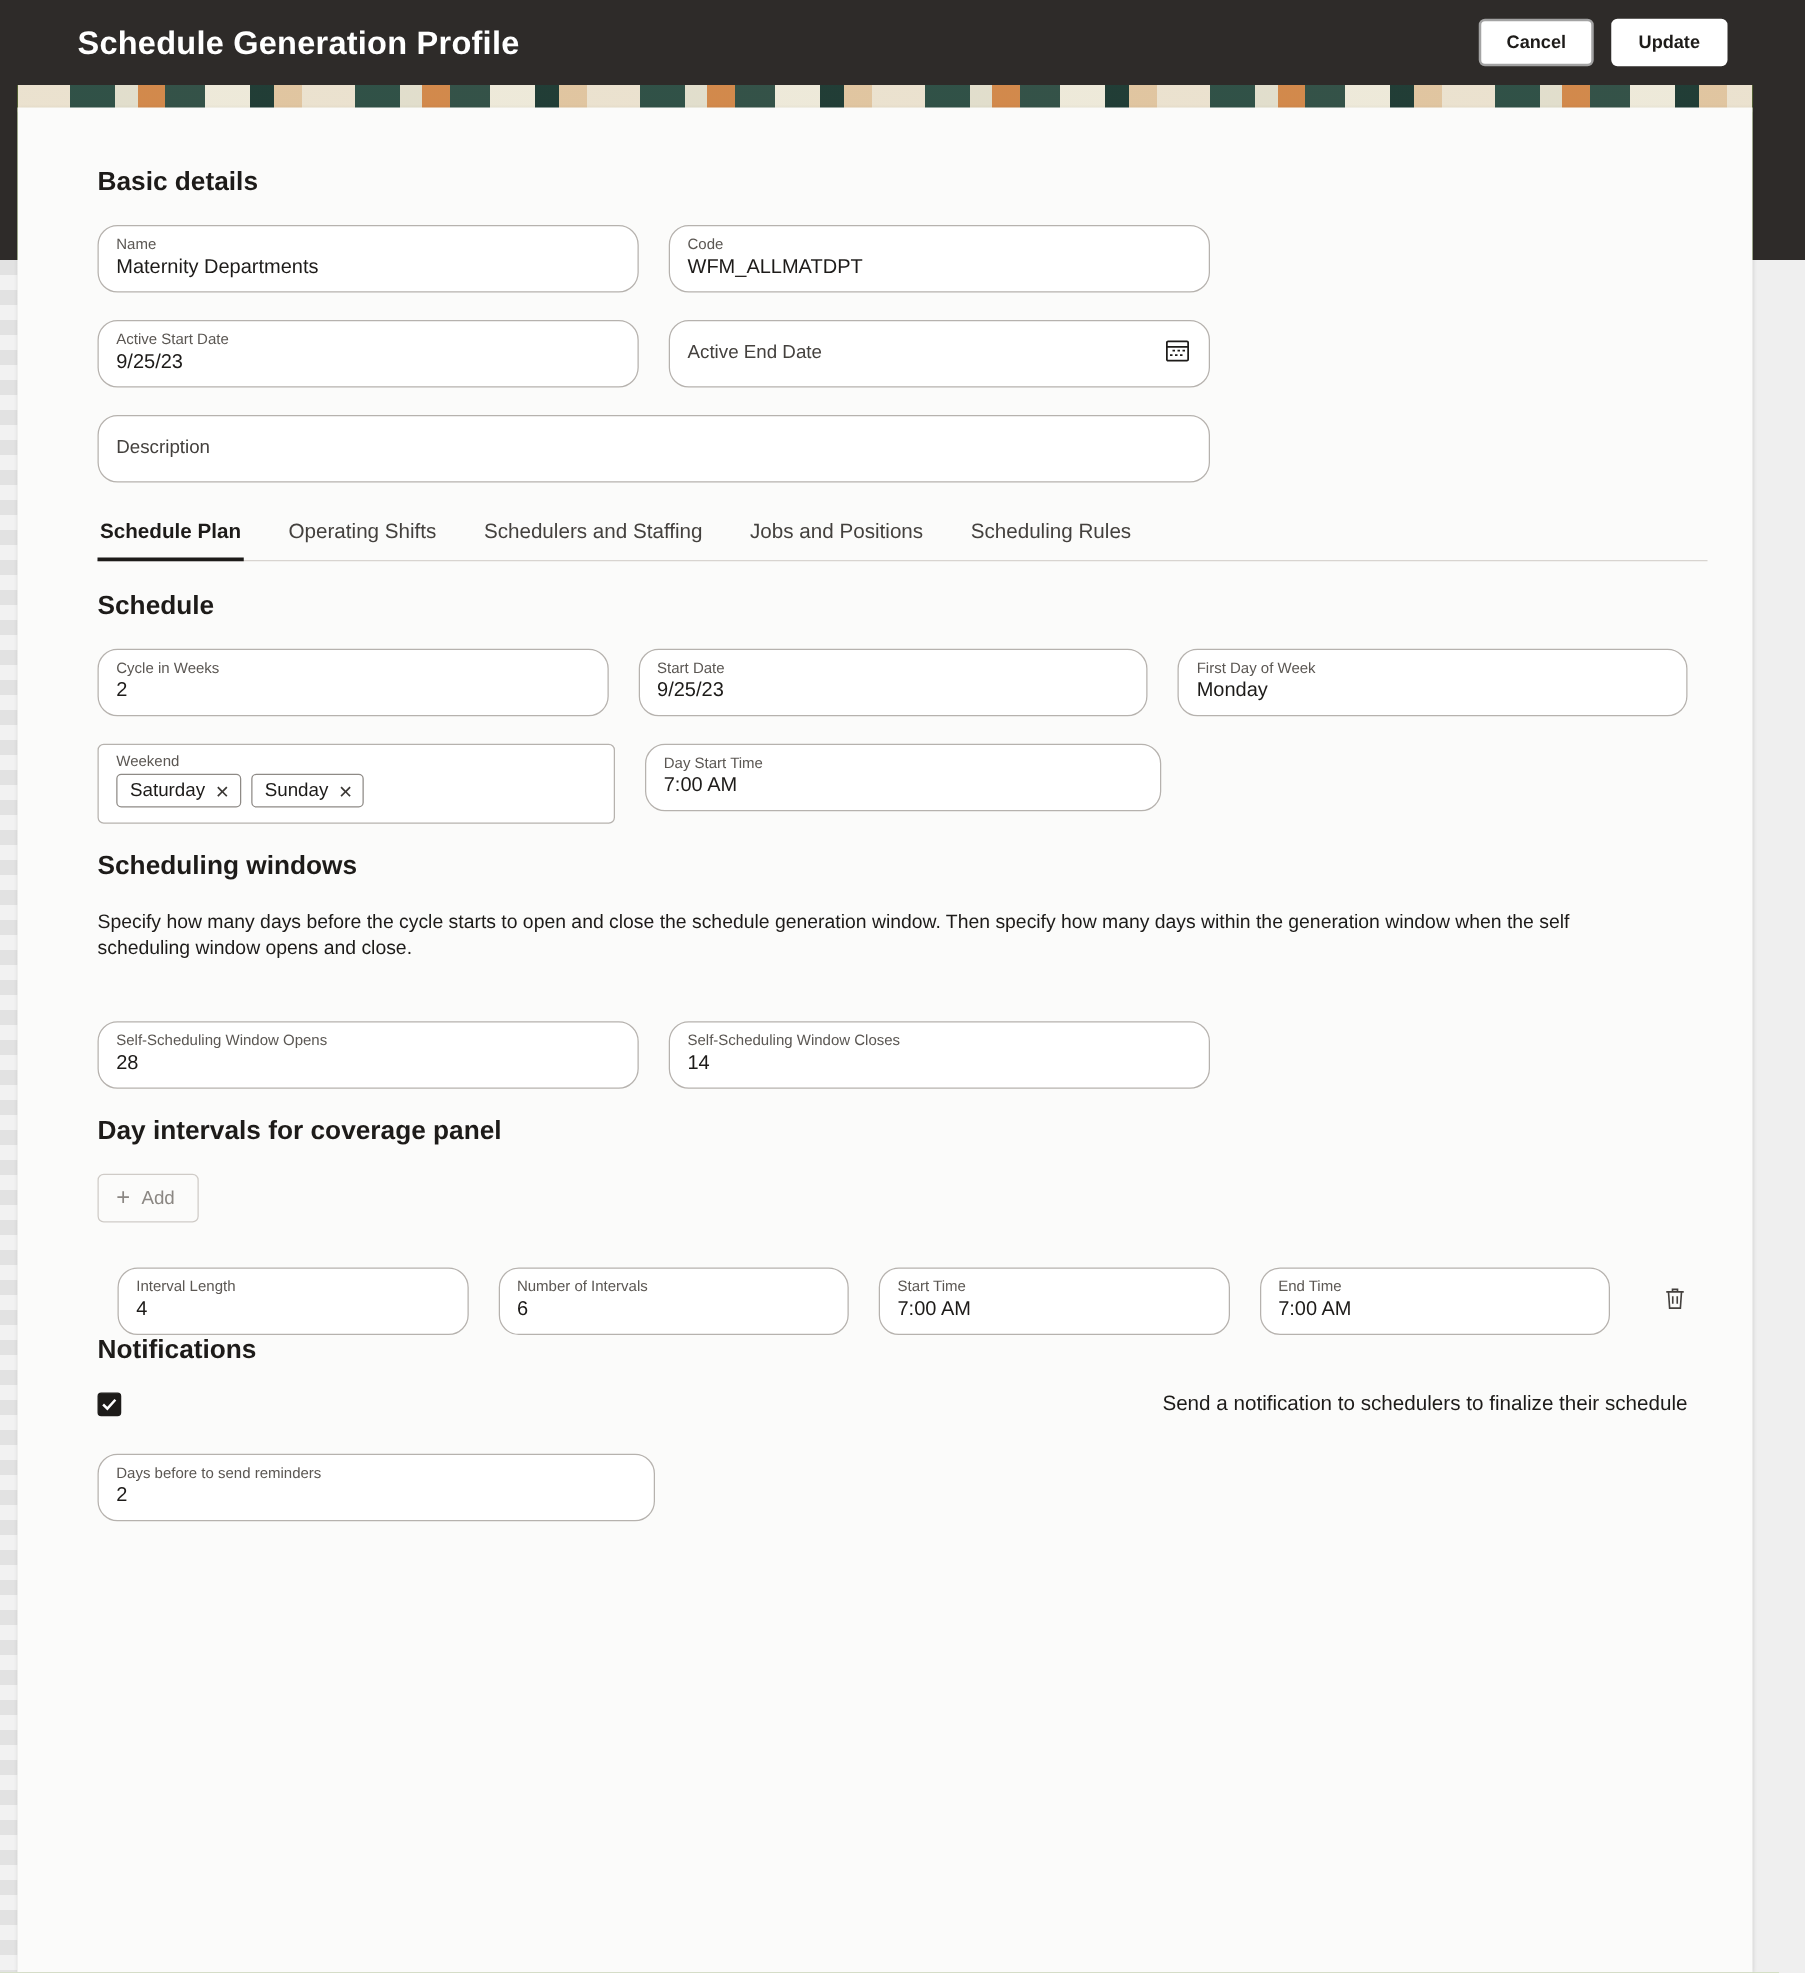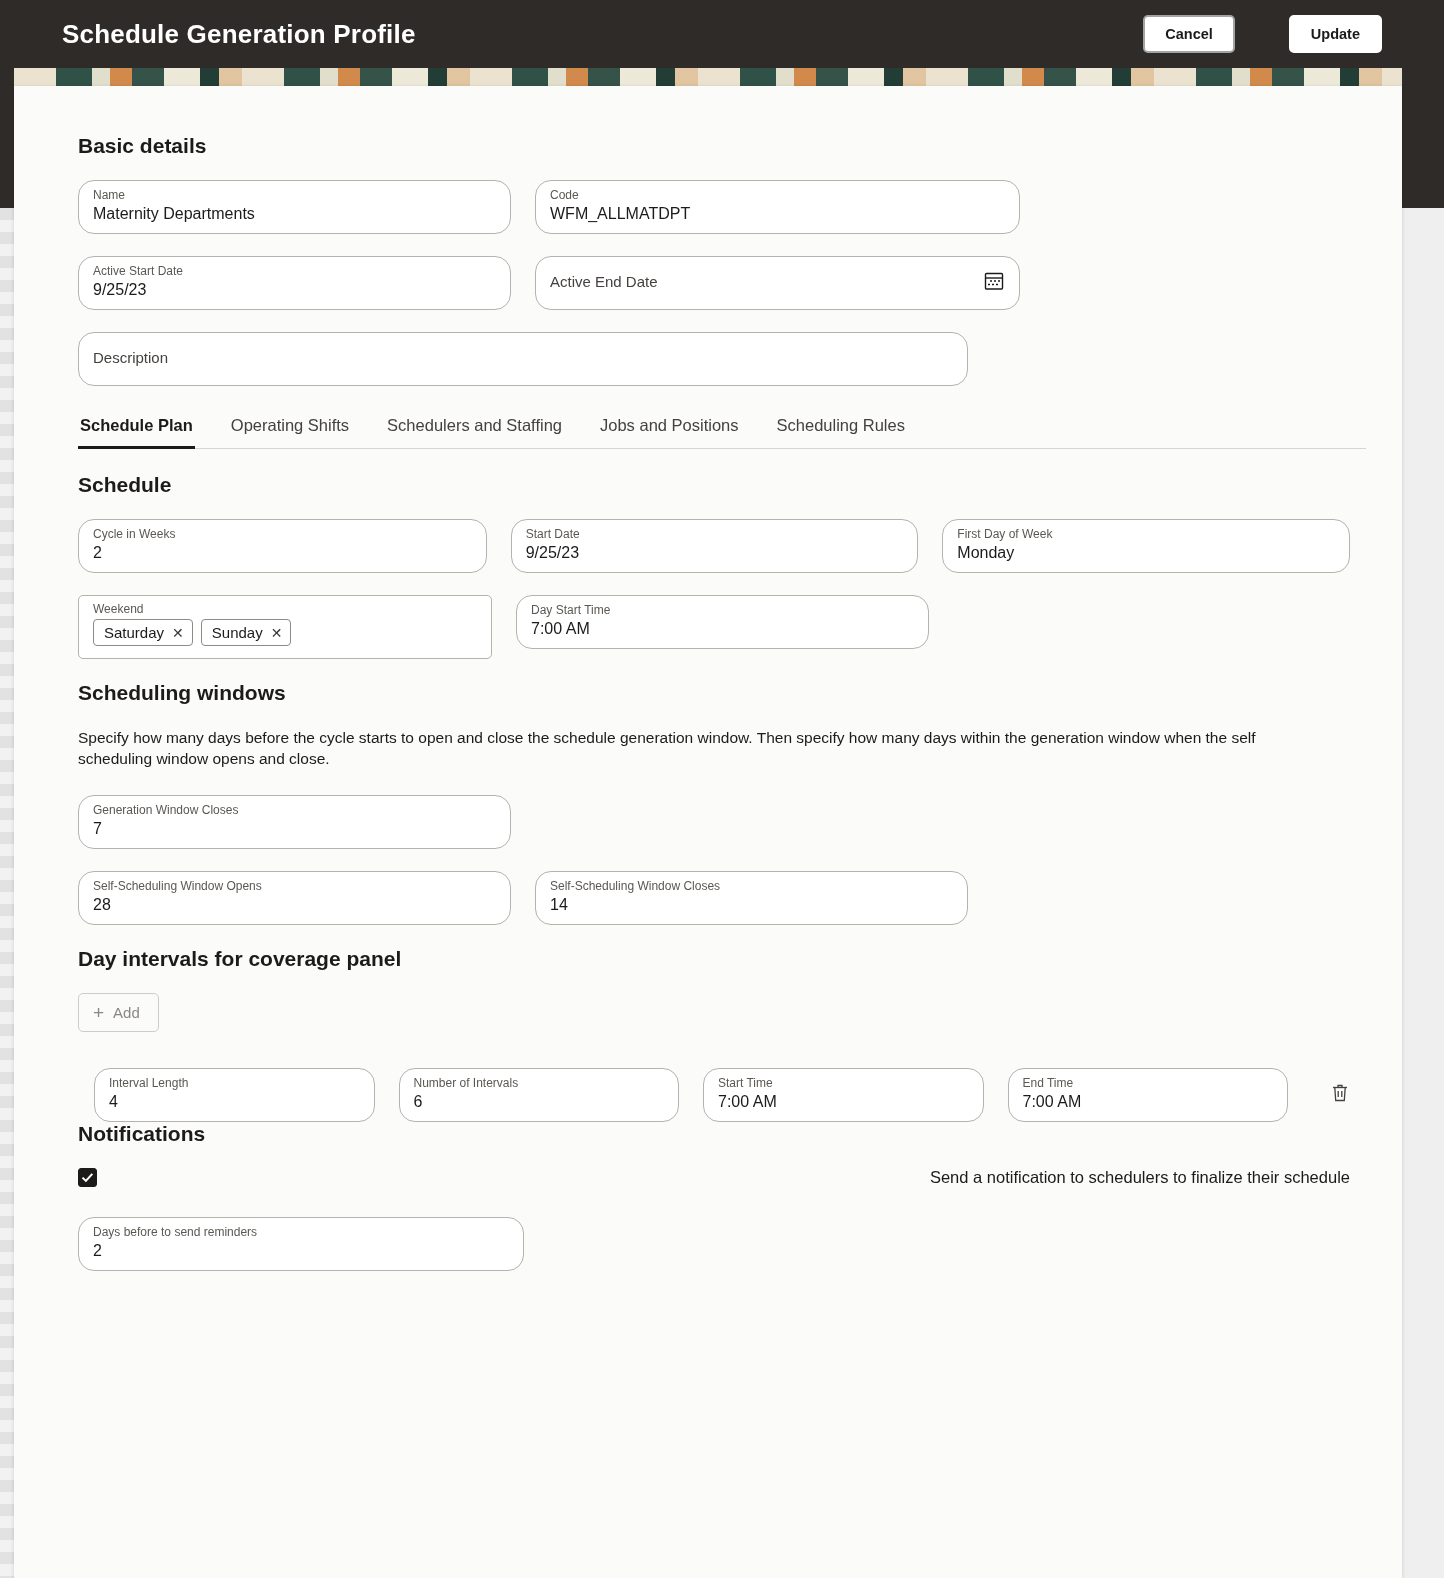--- a/index.html
+++ b/index.html
@@ -44,21 +44,21 @@
     border: 2px solid #a3a3a3;
     background: #ffffff;
     color: #1d1b19;
     font-size: 14.5px;
     font-weight: bold;
     border-radius: 5px;
     padding: 9px 20px;
     cursor: pointer;
     font-family: "Liberation Sans", sans-serif;
   }
-  .btn-update { border-color: #ffffff; margin-left: 40px; }
+  .btn-update { border-color: #ffffff; }
 
   
   .banner {
     position: absolute;
     left: 14px; top: 68px;
     width: 1388px;
     height: 22px;
     overflow: hidden;
   }
   .banner-bg {
@@ -154,21 +154,21 @@
     line-height: 20px;
   }
   .cal-icon {
     position: absolute;
     right: 14px;
     top: 50%;
     transform: translateY(-50%);
   }
 
   .w-name { width: 433px; }
-  .w-code { width: 485px; }
+  .w-code { width: 433px; }
   .w-desc { width: 890px; }
   .w-third { width: 414px; }
   .w-third-b { width: 413px; }
   .w-third-c { width: 413px; }
   .w-win { width: 433px; }
 
   
   .tabs {
     display: flex;
     gap: 34px;
@@ -396,24 +396,20 @@
           <div class="field-label">Day Start Time</div>
           <div class="field-value">7:00 AM</div>
         </div>
       </div>
 
       
       <h2 class="section mt-huge">Scheduling windows</h2>
       <p class="para">Specify how many days before the cycle starts to open and close the schedule generation window. Then specify how many days within the generation window when the self scheduling window opens and close.</p>
 
       <div class="row">
-        <div class="field w-win">
-          <div class="field-label">Generation Window Closes</div>
-          <div class="field-value">7</div>
-        </div>
       </div>
 
       <div class="row">
         <div class="field w-win">
           <div class="field-label">Self-Scheduling Window Opens</div>
           <div class="field-value">28</div>
         </div>
         <div class="field w-win">
           <div class="field-label">Self-Scheduling Window Closes</div>
           <div class="field-value">14</div>

